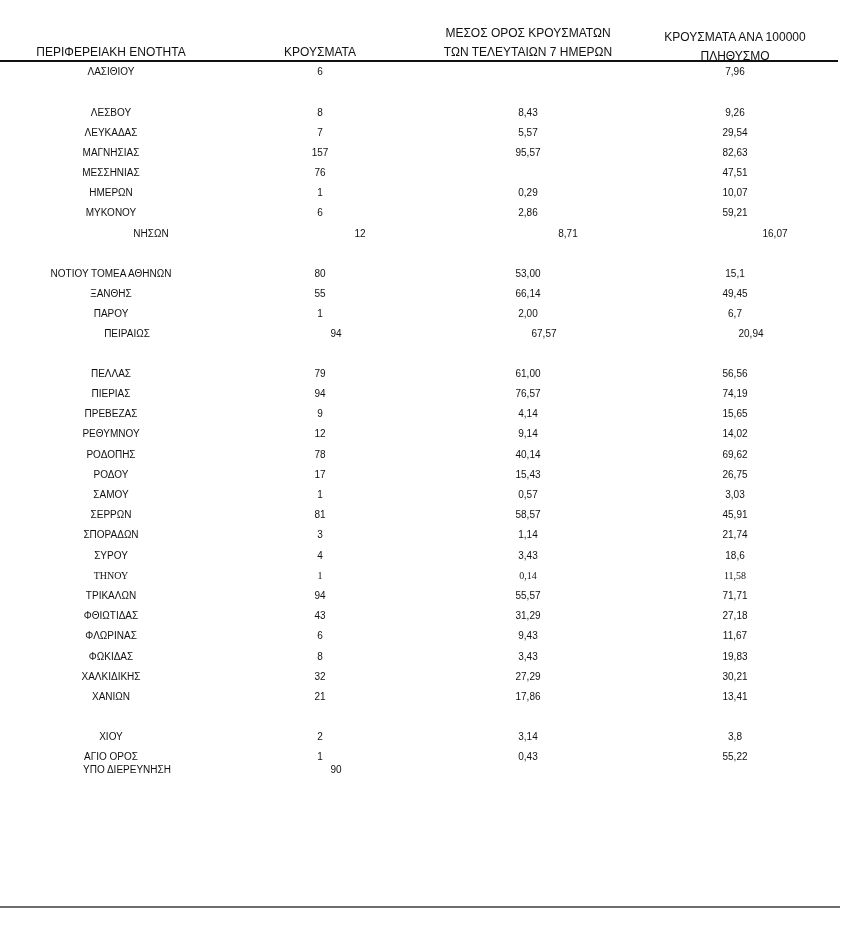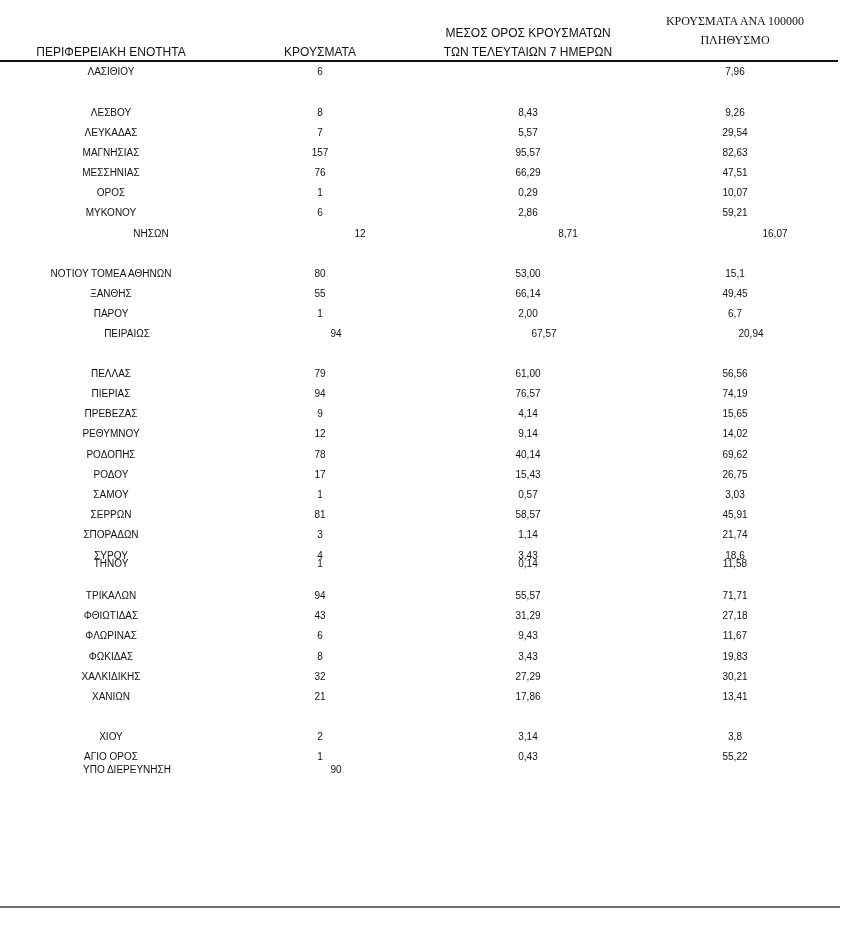--- a/index.html
+++ b/index.html
@@ -2,21 +2,21 @@
 <html><head>
 <meta charset="utf-8">
 <style>
   html, body { margin: 0; padding: 0; background: #ffffff; }
   body { width: 868px; height: 945px; position: relative; overflow: hidden;
          font-family: "Liberation Sans", "DejaVu Sans", sans-serif; color: #111; }
   .hdr { position: absolute; font-size: 12px; text-align: center; line-height: 19px; color: #111; }
   .h1 { left: 0; width: 222px; top: 43px; }
   .h2 { left: 250px; width: 140px; top: 43px; }
   .h3 { left: 410px; width: 236px; top: 24px; }
-  .h4 { left: 640px; width: 190px; top: 12px; font-family: Liberation Serif, serif; }
+  .h4 { left: 640px; width: 190px; top: 28px; }
   .rule-top { position: absolute; left: 0; top: 60px; width: 838px; height: 2px; background: #111; }
   .rule-bottom { position: absolute; left: 0; top: 906px; width: 840px; height: 2px; background: #6e6e6e; }
   .rows { position: absolute; left: 0; top: 62px; width: 868px; }
   .row { position: absolute; left: 0; width: 704px; height: 20px; font-size: 10px; line-height: 20px; }
   .row span { position: absolute; text-align: center; }
   .c1 { left: 0; width: 222px; }
   .c2 { left: 250px; width: 140px; }
   .c3 { left: 430px; width: 196px; }
   .c4 { left: 655px; width: 160px; }
 </style>
@@ -57,25 +57,24 @@
     </div>
     <div class="row" style="top: 81px;">
       <span class="c1">ΜΑΓΝΗΣΙΑΣ</span>
       <span class="c2">157</span>
       <span class="c3">95,57</span>
       <span class="c4">82,63</span>
     </div>
     <div class="row" style="top: 101px;">
       <span class="c1">ΜΕΣΣΗΝΙΑΣ</span>
       <span class="c2">76</span>
-      <span class="c3">66,29</span>
       <span class="c4">47,51</span>
     </div>
     <div class="row" style="top: 121px;">
-      <span class="c1">ΟΡΟΣ</span>
+      <span class="c1">ΗΜΕΡΩΝ</span>
       <span class="c2">1</span>
       <span class="c3">0,29</span>
       <span class="c4">10,07</span>
     </div>
     <div class="row" style="top: 141px;">
       <span class="c1">ΜΥΚΟΝΟΥ</span>
       <span class="c2">6</span>
       <span class="c3">2,86</span>
       <span class="c4">59,21</span>
     </div>
@@ -162,21 +161,21 @@
       <span class="c2">3</span>
       <span class="c3">1,14</span>
       <span class="c4">21,74</span>
     </div>
     <div class="row" style="top: 484px;">
       <span class="c1">ΣΥΡΟΥ</span>
       <span class="c2">4</span>
       <span class="c3">3,43</span>
       <span class="c4">18,6</span>
     </div>
-    <div class="row" style="top: 492px;">
+    <div class="row" style="top: 504px; font-family: Liberation Serif, serif;">
       <span class="c1">ΤΗΝΟΥ</span>
       <span class="c2">1</span>
       <span class="c3">0,14</span>
       <span class="c4">11,58</span>
     </div>
     <div class="row" style="top: 524px;">
       <span class="c1">ΤΡΙΚΑΛΩΝ</span>
       <span class="c2">94</span>
       <span class="c3">55,57</span>
       <span class="c4">71,71</span>

